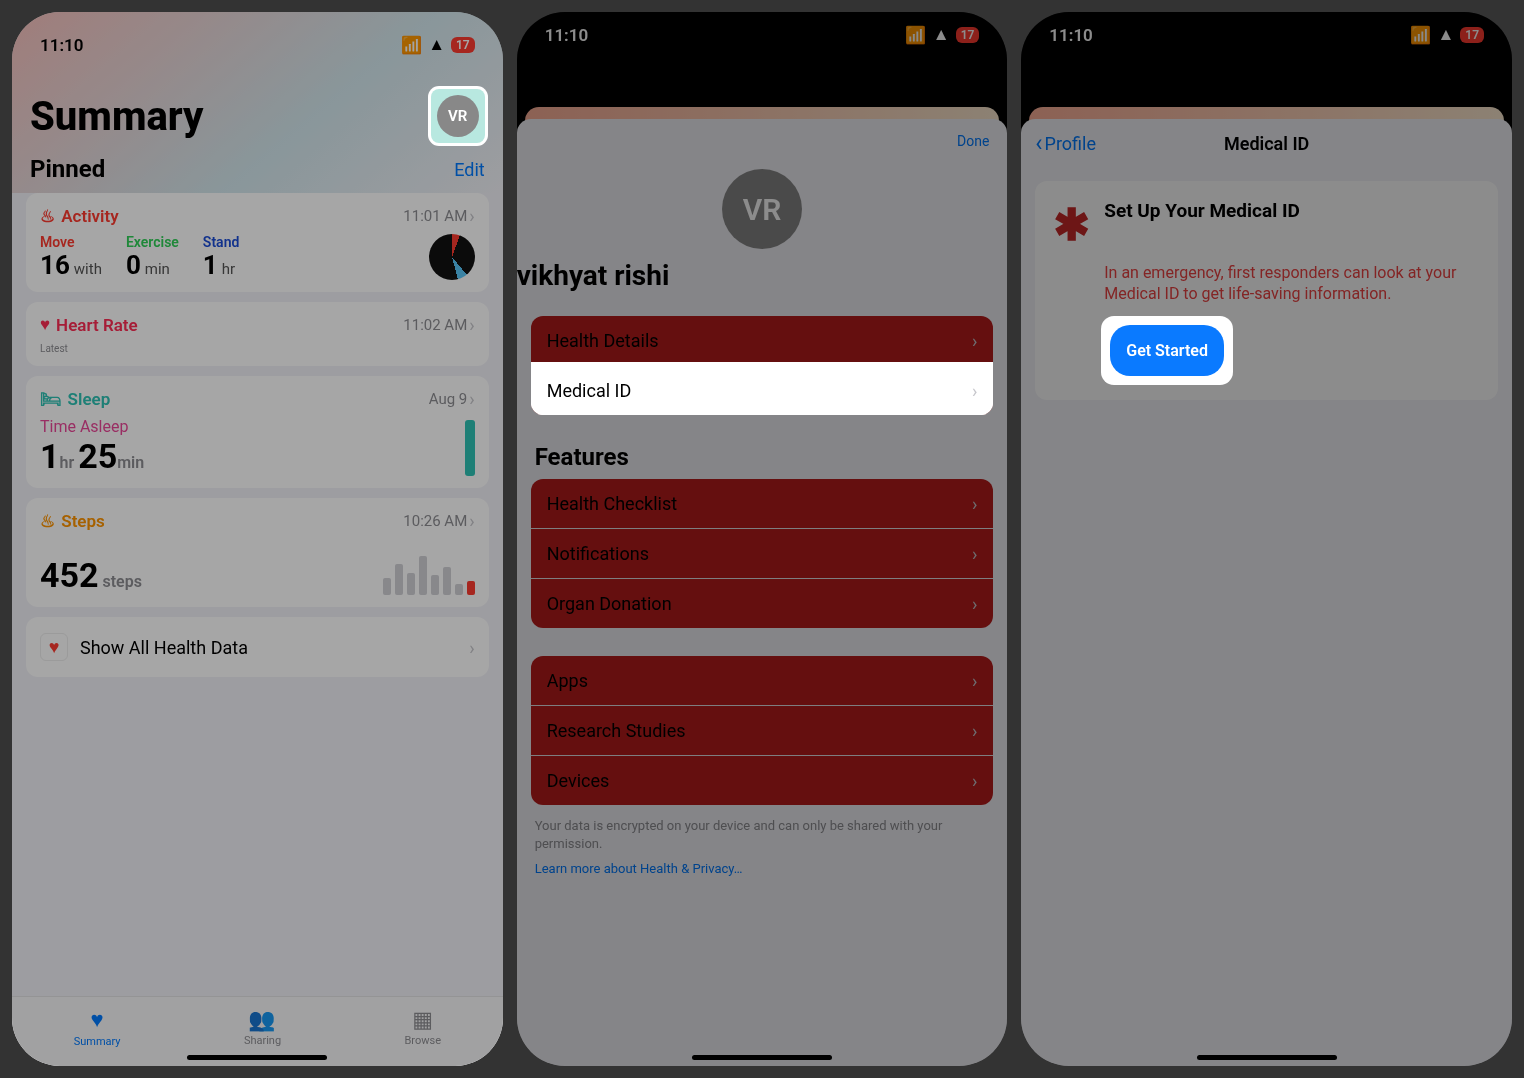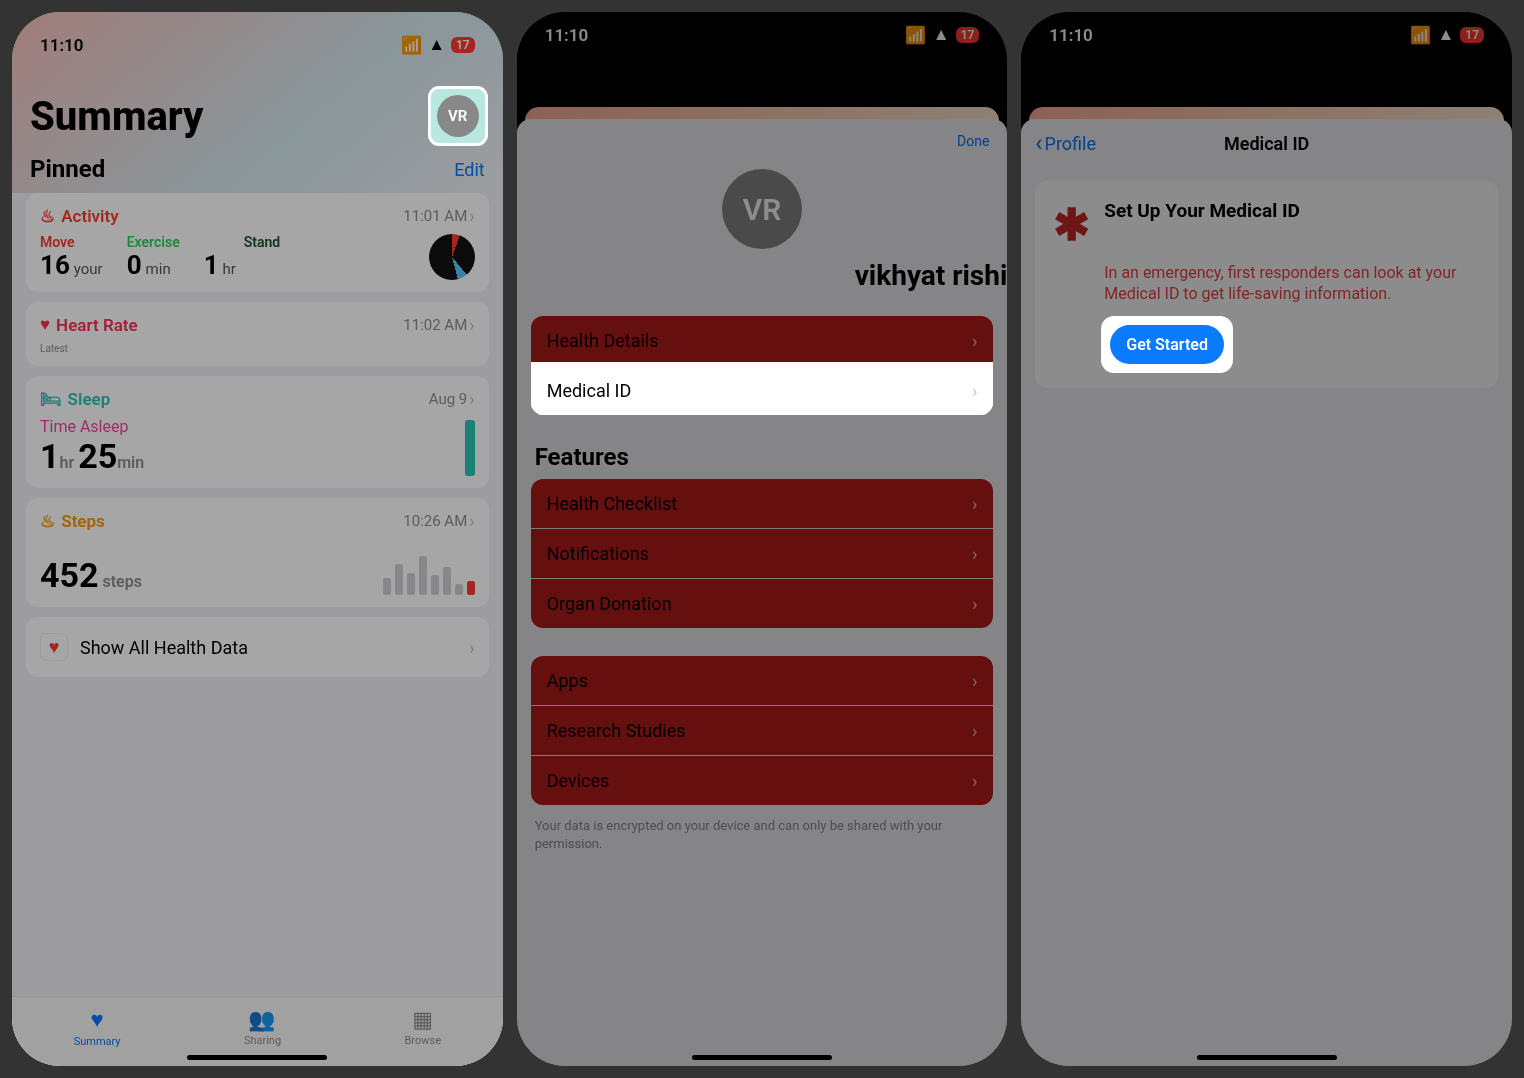--- a/index.html
+++ b/index.html
@@ -48,40 +48,40 @@
   .tab .ticon { font-size:22px; }
   .home-ind { position:absolute; bottom:6px; left:50%; transform:translateX(-50%); width:140px; height:5px; background:#000; border-radius:3px; z-index:70;}
 
   
   .sheet-backdrop { background:#000; flex:1; display:flex; flex-direction:column;}
   .sheet-peek { height:16px; margin:58px 8px 0; border-radius:14px 14px 0 0; background: linear-gradient(90deg, #ffb199, #ffecd2);}
   .sheet { background:#f2f2f7; margin:0 0 0 0; flex:1; border-radius:14px 14px 0 0; margin-top:-4px; position:relative; overflow:hidden;}
   .sheet-header { display:flex; justify-content:flex-end; padding:14px 18px;}
   .done { color:#007aff; font-size:14px;}
   .big-avatar { width:80px; height:80px; border-radius:50%; background:#888; color:#fff; display:flex; align-items:center; justify-content:center; font-size:30px; font-weight:600; margin:6px auto 10px;}
-  .profile-name { text-align:right; font-size:28px; font-weight:700; margin-bottom:24px;}
+  .profile-name { text-align:left; font-size:28px; font-weight:700; margin-bottom:24px;}
   .list-group { background:#b91c1c; margin:0 14px 28px; border-radius:12px; overflow:hidden;}
   .list-row { display:flex; justify-content:space-between; align-items:center; padding:14px 16px; font-size:18px; border-bottom:1px solid #e5e5ea;}
   .list-row:last-child { border-bottom:none;}
   .list-row .chev2 { color:#c7c7cc;}
   .list-row.highlighted { position:relative; z-index:60; background:#fff; box-shadow:0 0 0 4px #fff;}
   .section-title { font-size:24px; font-weight:700; padding:0 18px 8px;}
   .privacy-note { font-size:13px; color:#8e8e93; padding:4px 18px; line-height:1.35;}
   .privacy-link { color:#007aff;}
 
   
   .nav3 { display:flex; align-items:center; padding:10px 14px; font-size:18px; position:relative;}
   .back { color:#007aff; display:flex; align-items:center; gap:2px;}
   .nav-title { position:absolute; left:50%; transform:translateX(-50%); font-weight:600;}
   .med-card { background:#fff; border-radius:12px; margin:14px; padding:18px; display:flex; gap:14px; align-items:flex-start;}
   .asterisk { font-size:44px; color:#c62828; line-height:1; font-weight:900; padding-top:4px;}
   .med-body h3 { font-size:19px; font-weight:700; margin-bottom:6px;}
   .med-body p { font-size:16px; color:#ef4444; line-height:1.3; margin-bottom:14px;margin-top:41px;}
   .get-started-wrap { display:inline-block; position:relative; z-index:60; padding:6px; background:#fff; border-radius:10px; box-shadow:0 0 0 3px #fff;}
-  .get-started { background:#0a7aff; color:#fff; border:none; padding:10px 16px; border-radius:20px; font-size:16px; font-weight:600;}
+  .get-started { background:#0a7aff; color:#fff; border:none; padding:16px 16px; border-radius:20px; font-size:16px; font-weight:600;}
 
   .sheet3 { background:#f2f2f7; flex:1; border-radius:14px 14px 0 0; margin-top:-4px;}
   
   .status-on-black { color:#fff;}
 </style>
 </head>
 <body>
 
 <div class="phone">
   <div class="dim-overlay"></div>
@@ -111,23 +111,23 @@
         <div class="card-head-left" style="color:#ff3b30;">
           <span>♨</span>
           <span>Activity</span>
         </div>
         <div class="card-head-right">
             <span>11:01 AM</span>
             <span class="chev">›</span>
           </div>
       </div>
       <div class="activity-stats">
-        <div class="stat"><div class="lbl" style="color:#ff3b30;">Move</div><span class="val">16</span> <span class="unit">your</span></div>
+        <div class="stat"><div class="lbl" style="color:#ff3b30;">Move</div><span class="val">16</span> <span class="unit">with</span></div>
         <div class="stat"><div class="lbl" style="color:#30d158;">Exercise</div><span class="val">0</span> <span class="unit">min</span></div>
-        <div class="stat"><div class="lbl" style="color:#14532d;margin-left:40px;">Stand</div><span class="val">1</span> <span class="unit">hr</span></div>
+        <div class="stat"><div class="lbl" style="color:#1d4ed8;">Stand</div><span class="val">1</span> <span class="unit">hr</span></div>
         <div class="ring"></div>
       </div>
     </div>
 
     <div class="card heart">
       <div class="card-head">
         <div class="card-head-left" style="color:#ff2d55;">
           <span>♥</span>
           <span>Heart Rate</span>
         </div>
@@ -264,20 +264,21 @@
         <div class="list-row">
             <span>Research Studies</span>
             <span class="chev2">›</span>
           </div>
         <div class="list-row">
             <span>Devices</span>
             <span class="chev2">›</span>
           </div>
       </div>
       <div class="privacy-note">Your data is encrypted on your device and can only be shared with your permission.</div>
+      <div class="privacy-note"><span class="privacy-link">Learn more about Health &amp; Privacy…</span></div>
     </div>
   </div>
   <div class="home-ind" style="background:#000;"></div>
 </div>
 
 <div class="phone dark-sheet">
   <div class="dim-overlay-strong"></div>
   <div class="sheet-backdrop">
     <div class="status-bar status-on-black">
       <span>11:10</span>

